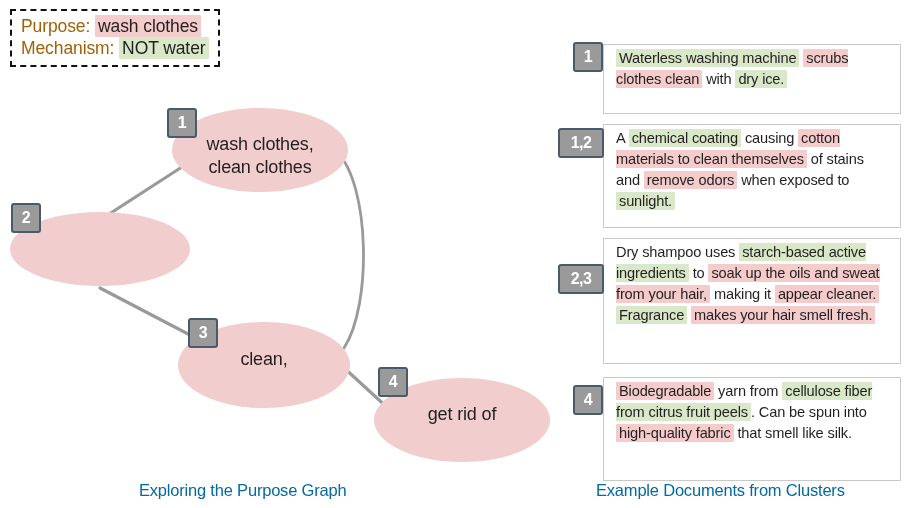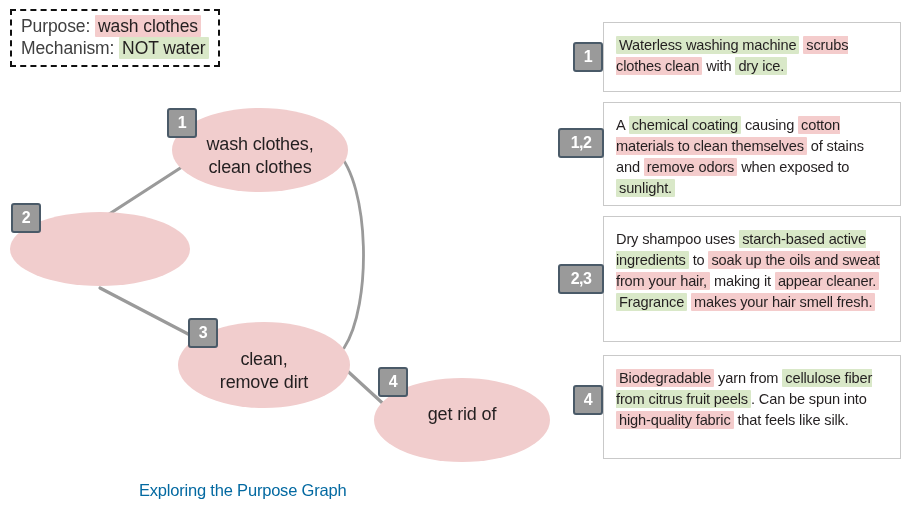--- a/index.html
+++ b/index.html
@@ -28,21 +28,21 @@
     border: 2px dashed #111111;
     padding: 4px 9px 5px 9px;
     background: #ffffff;
     line-height: 1.28;
   }
   .legend-row {
     font-size: 17.5px;
     white-space: nowrap;
     letter-spacing: -0.1px;
   }
-  .legend-row .lbl { color: #404040; }
+  .legend-row .lbl { color: #a16207; }
   .hl-pink {
     background: #f4cccc;
     padding: 1px 3px 1px 3px;
     border-radius: 1px;
   }
   .hl-green {
     background: #d9e8c8;
     padding: 1px 3px 1px 3px;
     border-radius: 1px;
   }
@@ -91,21 +91,22 @@
     width: 363px;
     height: 480px;
   }
   .doc-card {
     position: absolute;
     left: 45px;
     right: 20px;
     background: #ffffff;
     border: 1px solid #c9c9c9;
     box-sizing: border-box;
-    padding: 12px 10px 8px 12px;
+    padding: 3px 10px 8px 12px;
+    margin-top: 22px;
   }
   .doc-text {
     font-size: 14.6px;
     line-height: 1.44;
     color: #231f20;
     letter-spacing: -0.15px;
   }
   .doc-badge {
     position: absolute;
     left: 0px;
@@ -167,21 +168,20 @@
         <ellipse cx="462" cy="330" rx="88" ry="42" fill="#f1cdcd"></ellipse>
       </g>
     </svg>
 
     <div class="node-label" style="left:176px; top:43px; width:168px;">
       <div>wash clothes,</div>
       <div>clean clothes</div>
     </div>
     <div class="node-label" style="left:180px; top:258px; width:168px;">
       <div>clean,</div>
-      <div>remove dirt</div>
     </div>
     <div class="node-label" style="left:378px; top:313px; width:168px;">
       <div>get rid of</div>
     </div>
 
     <div class="badge" style="left:167px; top:18px; width:30px; height:30px;">1</div>
     <div class="badge" style="left:11px; top:113px; width:30px; height:30px;">2</div>
     <div class="badge" style="left:188px; top:228px; width:30px; height:30px;">3</div>
     <div class="badge" style="left:378px; top:277px; width:30px; height:30px;">4</div>
   </div>
@@ -204,22 +204,23 @@
 
     <div class="doc-card" style="top:216px; height:126px;">
       <div class="doc-text">
         <span>Dry shampoo uses </span><span class="hl-green">starch-based active ingredients</span><span> to </span><span class="hl-pink">soak up the oils and sweat from your hair,</span><span> making it </span><span class="hl-pink">appear cleaner.</span><span> </span><span class="hl-green">Fragrance</span><span> </span><span class="hl-pink">makes your hair smell fresh.</span>
       </div>
     </div>
     <div class="doc-badge w2" style="top:264px;">2,3</div>
 
     <div class="doc-card" style="top:355px; height:104px;">
       <div class="doc-text">
-        <span class="hl-pink">Biodegradable</span><span> yarn from </span><span class="hl-green">cellulose fiber from citrus fruit peels</span><span>. Can be spun into </span><span class="hl-pink">high-quality fabric</span><span> that feels like silk.</span>
+        <span class="hl-pink">Biodegradable</span><span> yarn from </span><span class="hl-green">cellulose fiber from citrus fruit peels</span><span>. Can be spun into </span><span class="hl-pink">high-quality fabric</span><span> that smell like silk.</span>
       </div>
     </div>
     <div class="doc-badge w1" style="top:385px;">4</div>
 
   </div>
 
   <div class="caption cap-left">Exploring the Purpose Graph</div>
+  <div class="caption cap-right">Example Documents from Clusters</div>
 
 </div>
 
 </body></html>

